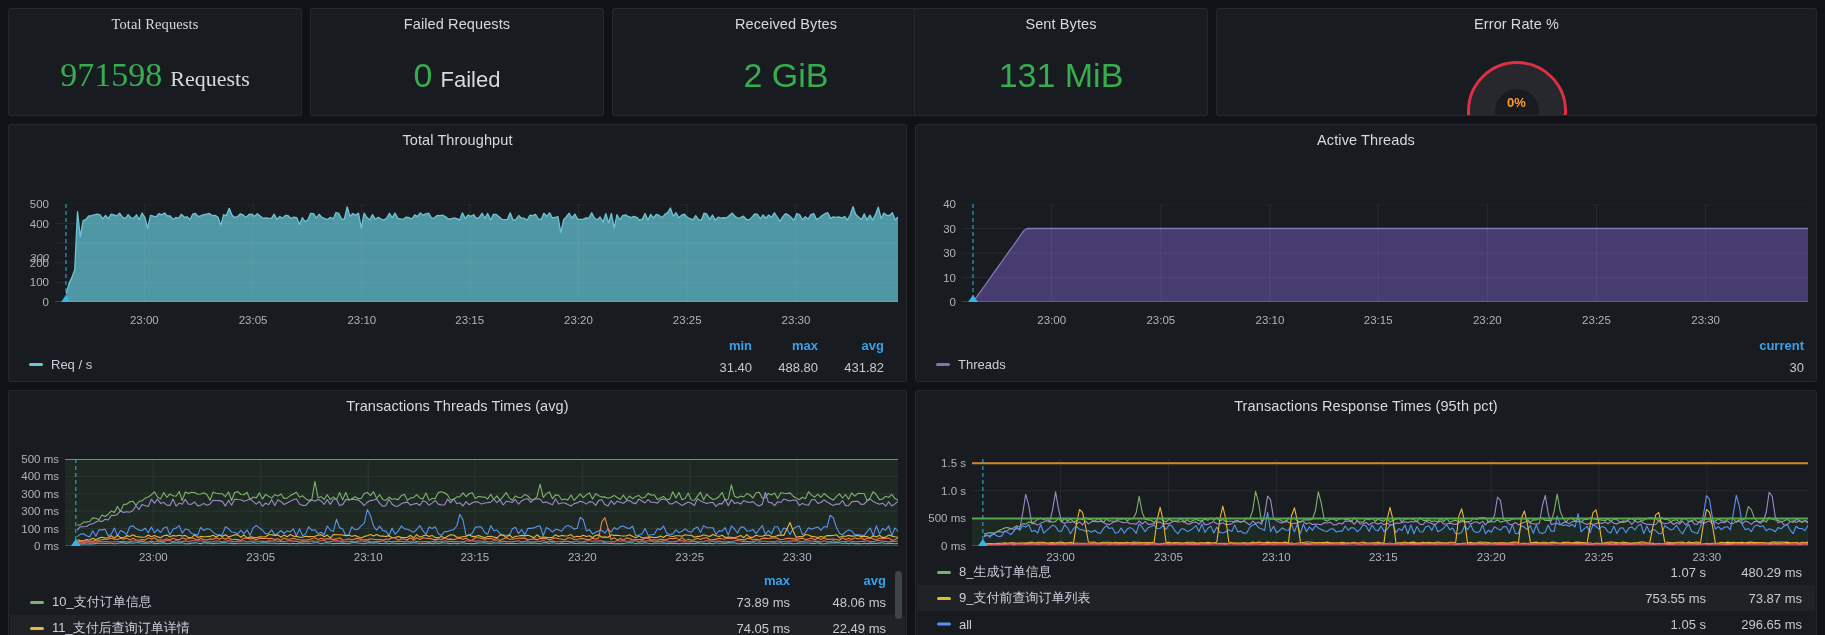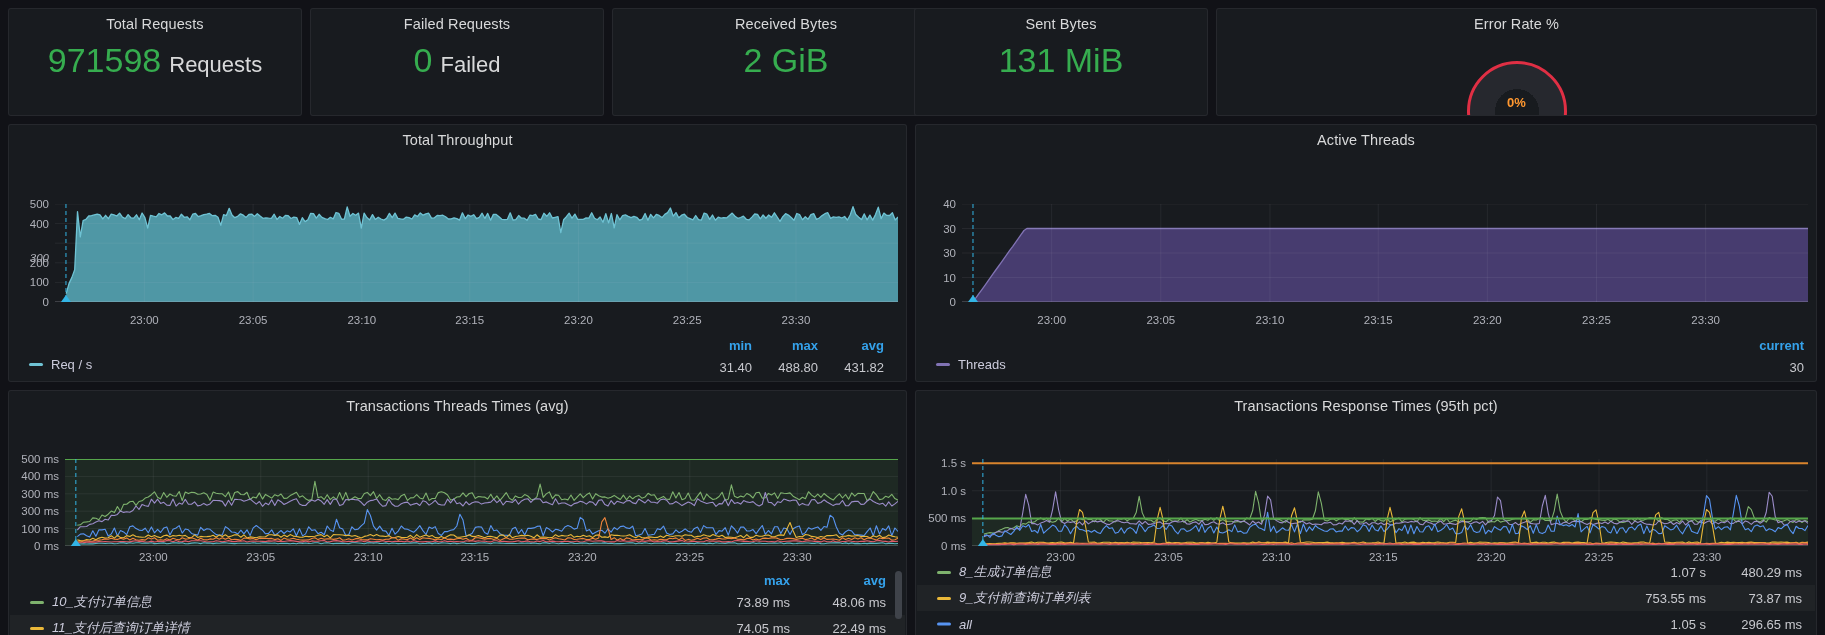--- a/index.html
+++ b/index.html
@@ -2,21 +2,21 @@
 <html><head>
 <meta charset="utf-8">
 <style>
   html,body{margin:0;padding:0;background:#111217;overflow:hidden;}
   body{width:1825px;height:635px;position:relative;font-family:"Liberation Sans","DejaVu Sans",sans-serif;
        -webkit-font-smoothing:antialiased;color:#d8d9da;}
   .dashboard{position:absolute;inset:0;}
   .panel{position:absolute;background:#181b1f;border:1px solid rgba(204,204,220,0.08);border-radius:3px;box-sizing:border-box;overflow:hidden;}
   .panel-title{position:absolute;top:7px;left:0;right:0;text-align:center;font-size:14.5px;font-weight:500;color:#d8d9da;letter-spacing:.1px;}
   
-  .stat-wrap{position:absolute;left:0;right:0;top:34px;bottom:8px;display:flex;justify-content:center;}
+  .stat-wrap{position:absolute;left:0;right:0;top:34px;bottom:8px;display:flex;align-items:center;justify-content:center;}
   .stat-value{font-size:34px;font-weight:500;line-height:1;}
   .stat-number{color:#36ad4f;}
   .stat-unit{color:#d8d9da;font-size:22px;font-weight:500;margin-left:8px;}
   
   .gauge{position:absolute;left:50%;top:52px;transform:translateX(-50%);width:94px;height:94px;border-radius:50%;
          border:3px solid #e02f44;background:radial-gradient(circle,#181b1f 0 33%,#26282e 33% 80%,#181b1f 80% 100%);}
   .gauge-value{position:absolute;left:0;right:0;top:31px;text-align:center;font-size:13px;font-weight:700;color:#ff9830;}
   
   .plot{position:absolute;background:transparent;}
   .plot svg{position:absolute;left:0;top:0;}
@@ -27,30 +27,30 @@
   
   .cols{position:absolute;display:flex;}
   .col{width:66px;text-align:right;font-size:13px;}
   .col.wide{width:96px;}
   .col-h{color:#35a2eb;font-weight:600;}
   .col-v{color:#c8c9ce;}
   .series-item{position:absolute;display:flex;align-items:center;font-size:13px;color:#ccccdc;}
   .dash{width:14px;height:3px;border-radius:2px;margin-right:8px;flex:0 0 auto;}
   .legend-row{position:absolute;left:1px;right:1px;height:26px;}
   .legend-row.alt{background:rgba(255,255,255,0.035);}
-  .legend-row .series-item{left:20px;top:50%;transform:translateY(-50%);font-style:italic;}
+  .legend-row .series-item{left:20px;top:50%;transform:translateY(-50%);}
   .legend-row .cols{top:50%;transform:translateY(-50%);}
   .scroll-thumb{position:absolute;width:7px;border-radius:4px;background:#3f434a;}
 </style>
 </head>
 <body>
 
 <div class="dashboard">
 
-  <div class="panel" style="left:8px;top:8px;width:294px;height:108px;">
+  <div class="panel" style="left:8px;top:8px;width:294px;height:108px;font-family:Liberation Serif, serif;">
     <div class="panel-title">Total Requests</div>
     <div class="stat-wrap">
       <div class="stat-value"><span class="stat-number">971598</span><span class="stat-unit">Requests</span></div>
     </div>
   </div>
 
   <div class="panel" style="left:310px;top:8px;width:294px;height:108px;">
     <div class="panel-title">Failed Requests</div>
     <div class="stat-wrap">
       <div class="stat-value"><span class="stat-number">0</span><span class="stat-unit">Failed</span></div>

